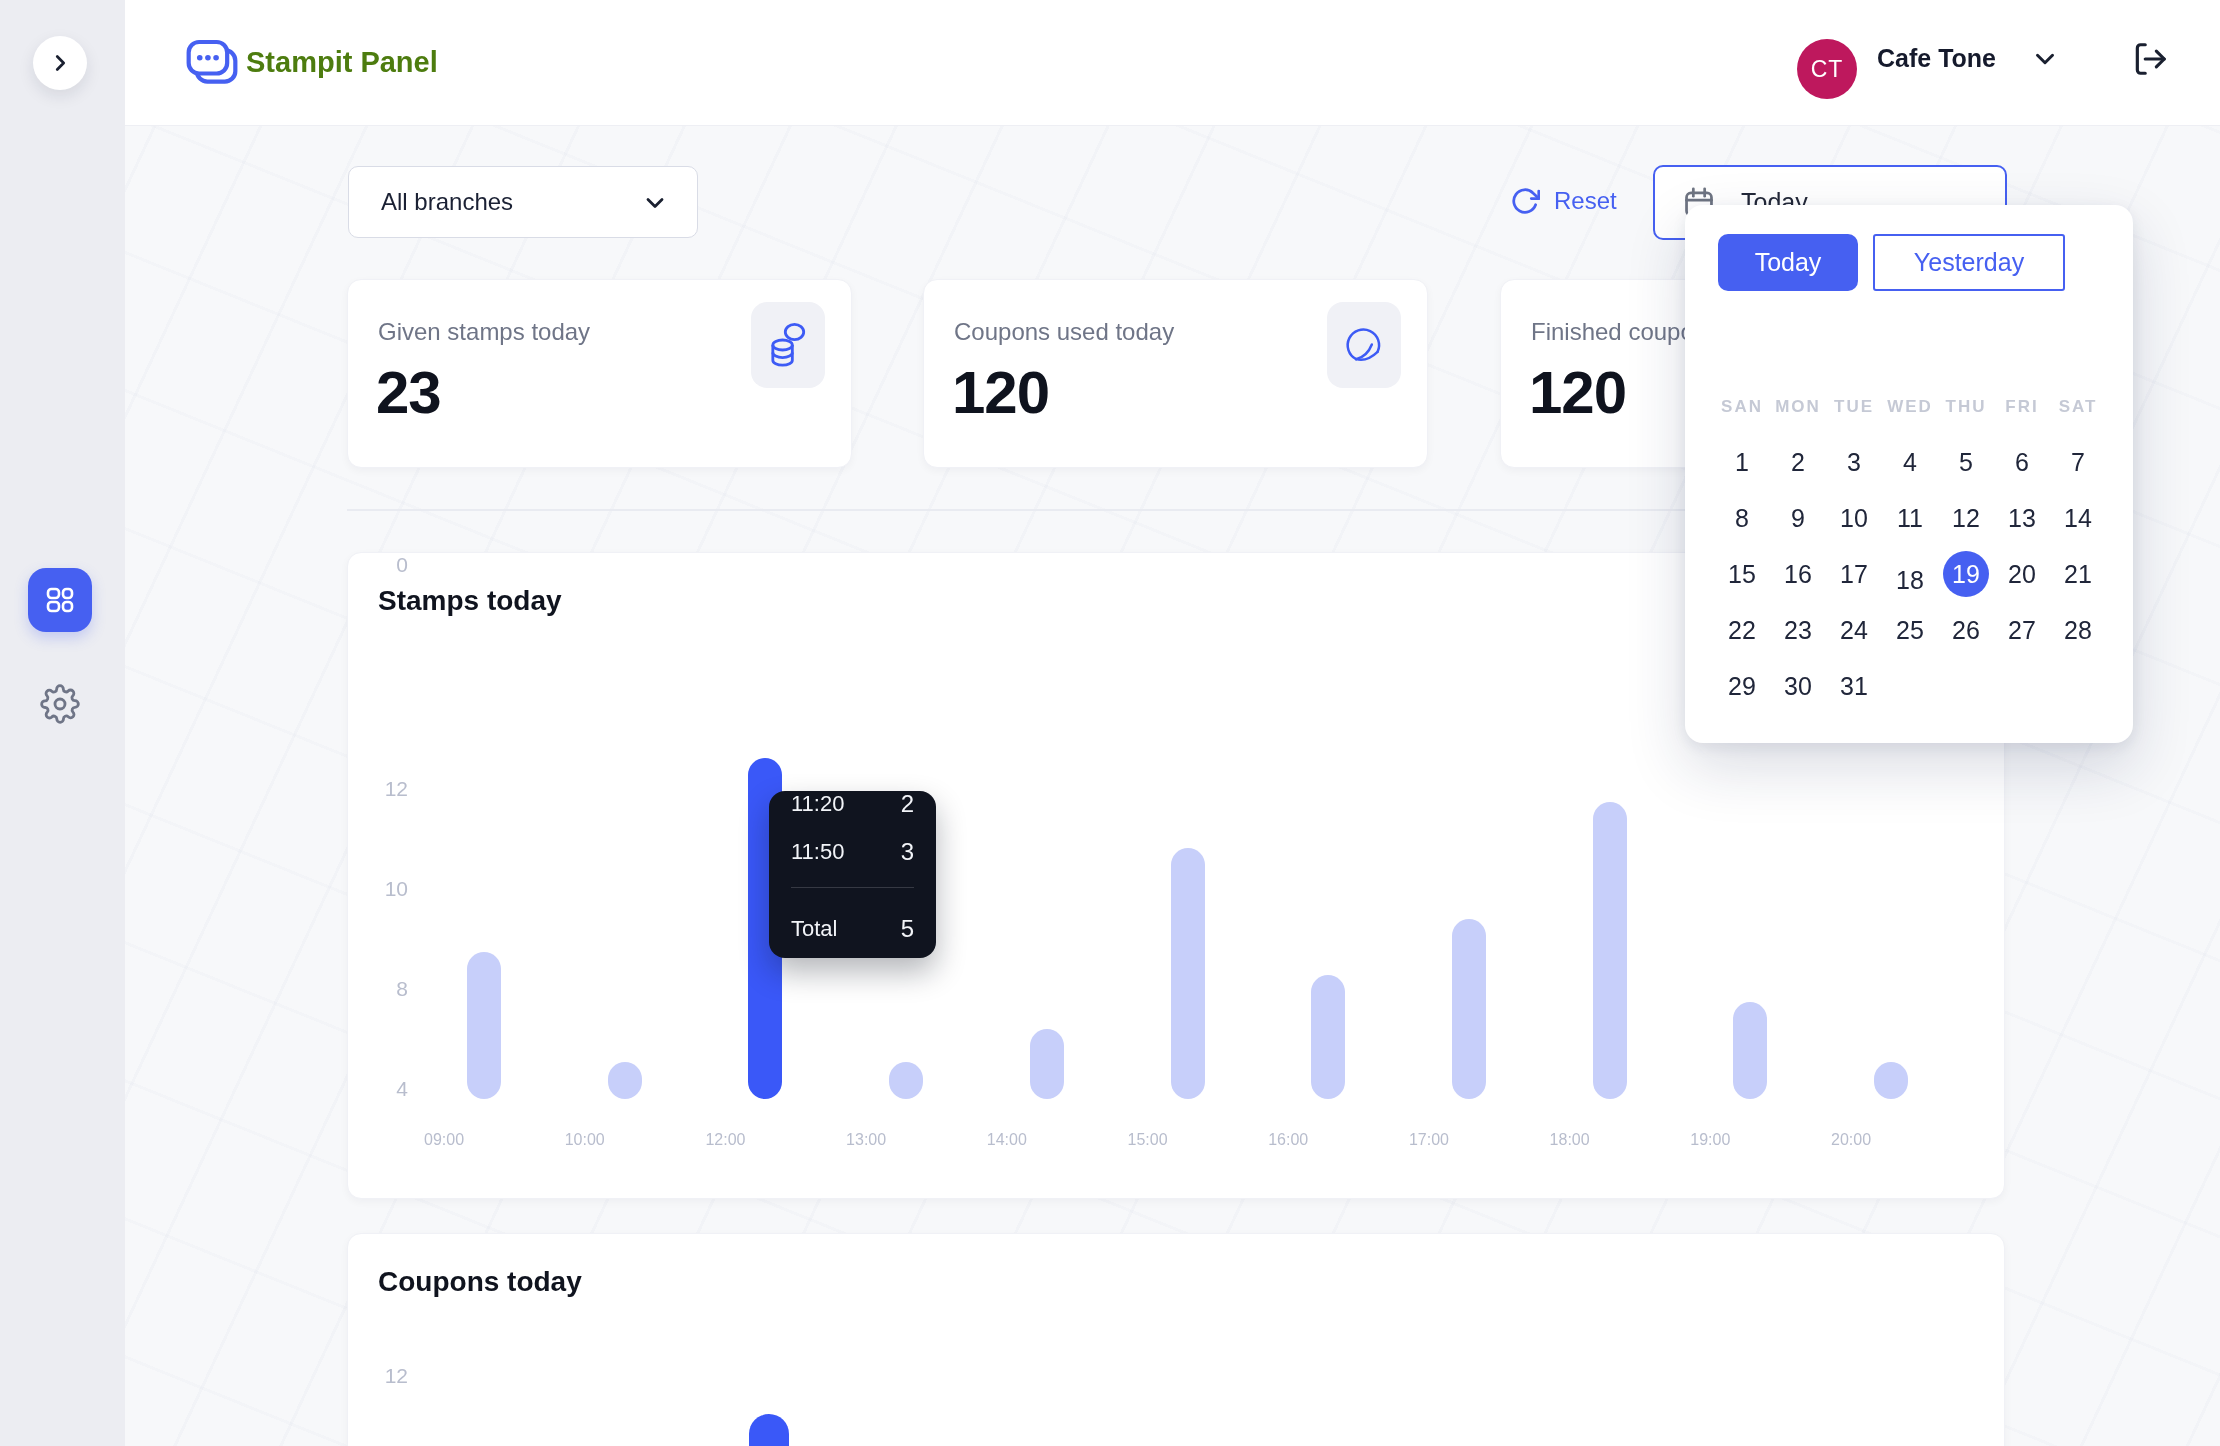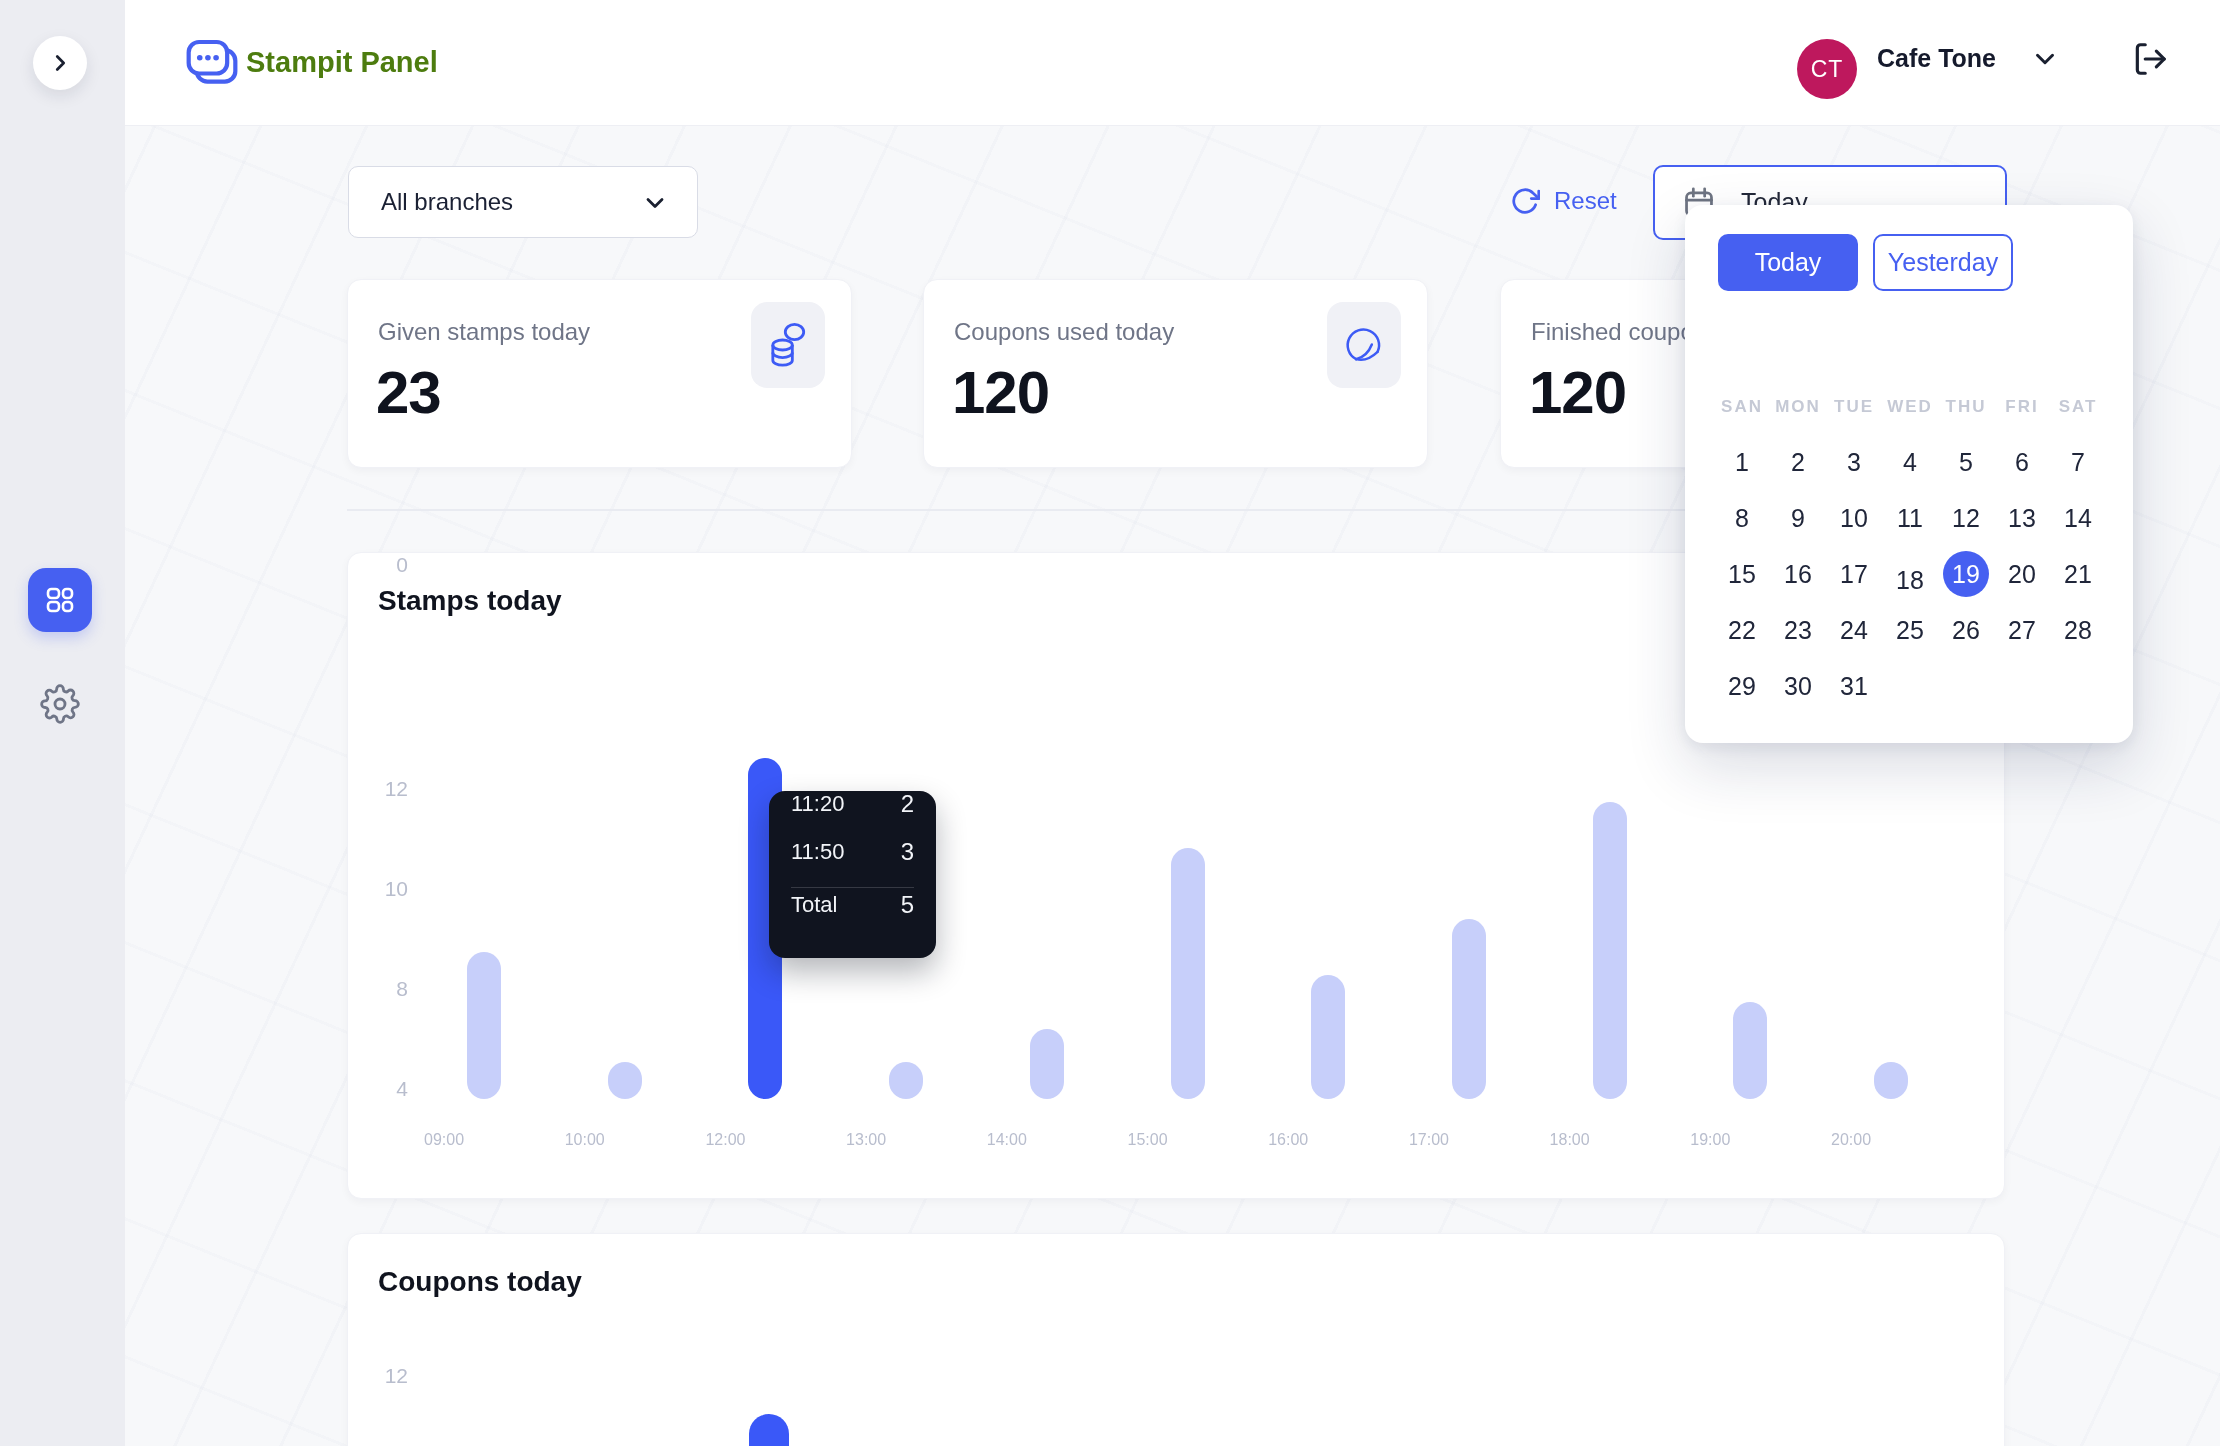--- a/index.html
+++ b/index.html
@@ -89,35 +89,35 @@
   
   .tooltip{
     position:absolute;left:421px;top:238px;width:167px;height:167px;background:#10141F;border-radius:16px;
     box-shadow:0 14px 30px rgba(10,15,30,.30);color:#F2F4F8;z-index:30;padding:0 22px;box-sizing:border-box;
   }
   .tt-row{display:flex;justify-content:space-between;align-items:center;height:26px}
   .tt-row .l{font-size:22px}
   .tt-row .v{font-size:24px}
   .tt-r1{}.tt-r2{margin-top:22px}
   .tt-div{border:none;border-top:1px solid rgba(255,255,255,.16);margin:22px 0 0 0}
-  .tt-total{margin-top:4px}
+  .tt-total{margin-top:28px}
   
   #coupons-card .ytick{top:130px}
   .peek-bar{position:absolute;left:401px;top:180px;width:40px;height:90px;border-radius:20px 20px 0 0;background:#3A58F8}
   
   .popover{
     position:absolute;left:1685px;top:205px;width:448px;height:538px;background:#fff;border-radius:18px;
     box-shadow:0 24px 60px rgba(25,35,80,.16), 0 4px 14px rgba(25,35,80,.08);z-index:60;
   }
   .quick-today{
     position:absolute;left:33px;top:29px;width:140px;height:57px;border-radius:10px;background:#4660F1;
     color:#fff;font-size:25px;font-weight:500;display:flex;align-items:center;justify-content:center;cursor:pointer;
   }
   .quick-yesterday{
-    position:absolute;left:188px;top:29px;width:140px;height:57px;border-radius:10px;background:#fff;
+    position:absolute;left:188px;top:29px;width:192px;height:57px;border-radius:3px;background:#fff;
     border:2px solid #4660F1;box-sizing:border-box;color:#4660F1;font-size:25px;font-weight:500;
     display:flex;align-items:center;justify-content:center;cursor:pointer;
   }
   .cal-nav{position:absolute;left:0;top:120px;width:448px;height:44px}
   .cal-nav .month{position:absolute;left:0;width:448px;text-align:center;top:4px;font-size:28px;font-weight:600;color:#2B3147}
   .nav-prev{position:absolute;left:36px;top:6px;cursor:pointer}
   .nav-next{position:absolute;right:36px;top:6px;cursor:pointer}
   .cal-headers{position:absolute;left:29px;top:192px;width:392px;height:24px}
   .cal-headers span{
     position:absolute;width:56px;text-align:center;font-size:17px;font-weight:600;

